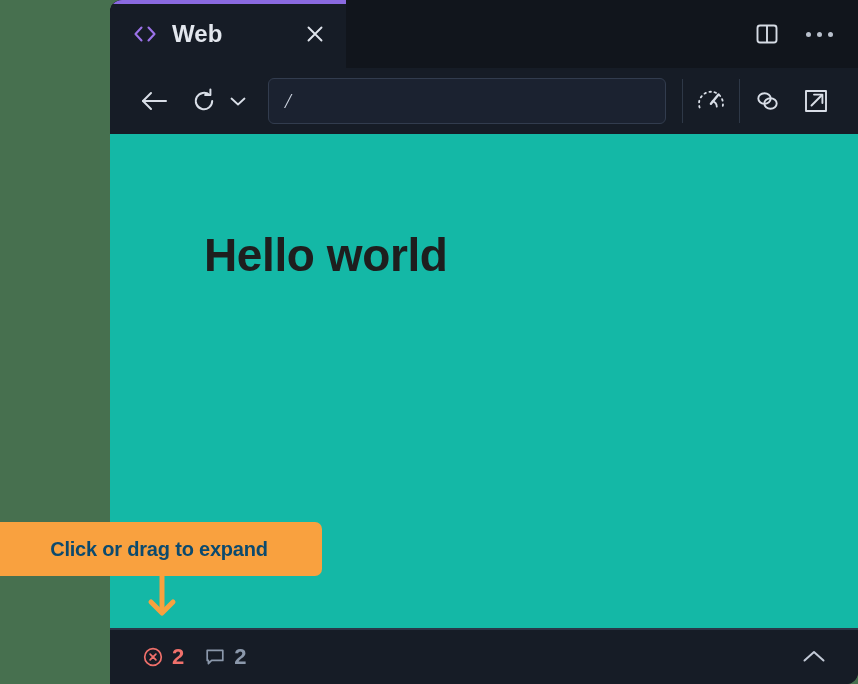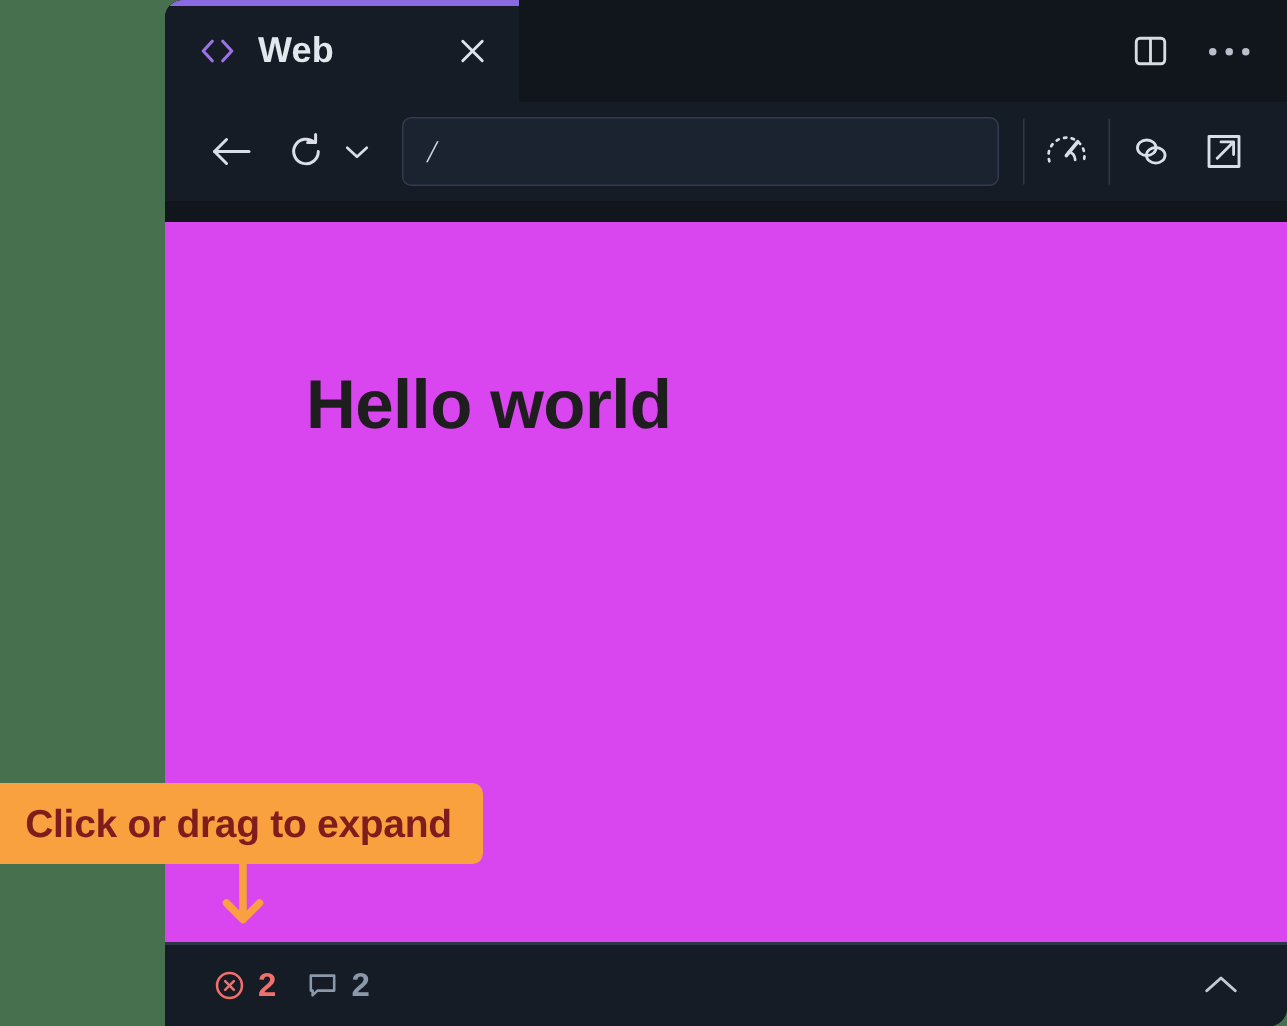--- a/index.html
+++ b/index.html
@@ -169,24 +169,23 @@
     height: 44px;
     display: inline-flex;
     align-items: center;
     justify-content: center;
     color: #d9dee7;
   }
 
   
   .viewport {
     flex: 1;
-    background: #d946ef;
+    background: #14b8a6;
     position: relative;
     overflow: hidden;
-    margin-top: 14px;
   }
   .page-heading {
     position: absolute;
     left: 94px;
     top: 94px;
     margin: 0;
     font-size: 46px;
     font-weight: 700;
     color: #1e1e1e;
     letter-spacing: -0.4px;
@@ -245,22 +244,22 @@
     background: #f9a13f;
     border-radius: 7px;
     display: flex;
     align-items: center;
     justify-content: center;
     box-sizing: border-box;
     padding: 0 16px 0 26px;
     z-index: 40;
   }
   .callout-text {
-    color: #7f1d1d;
-    font-size: 26px;
+    color: #0c4a6e;
+    font-size: 20px;
     font-weight: 700;
     white-space: nowrap;
     letter-spacing: -0.2px;
   }
   .callout-arrow {
     position: absolute;
     left: 145px;
     top: 572px;
     width: 34px;
     height: 46px;

